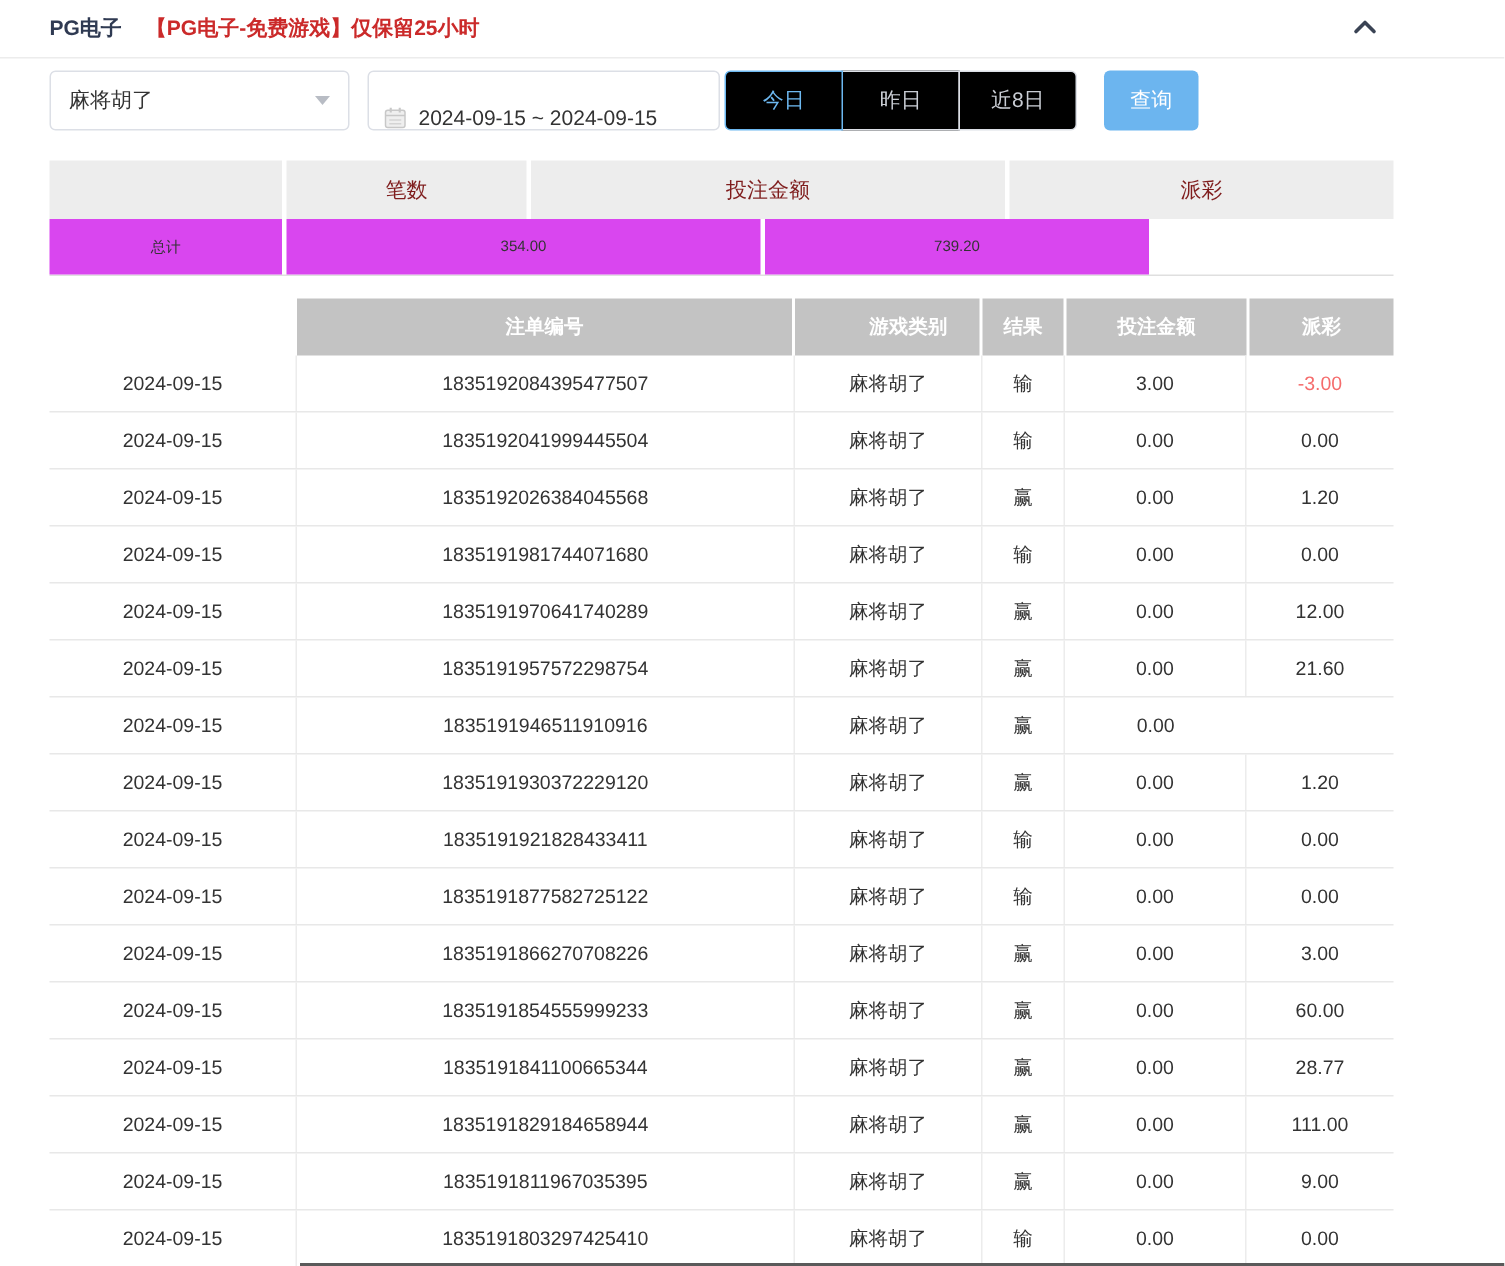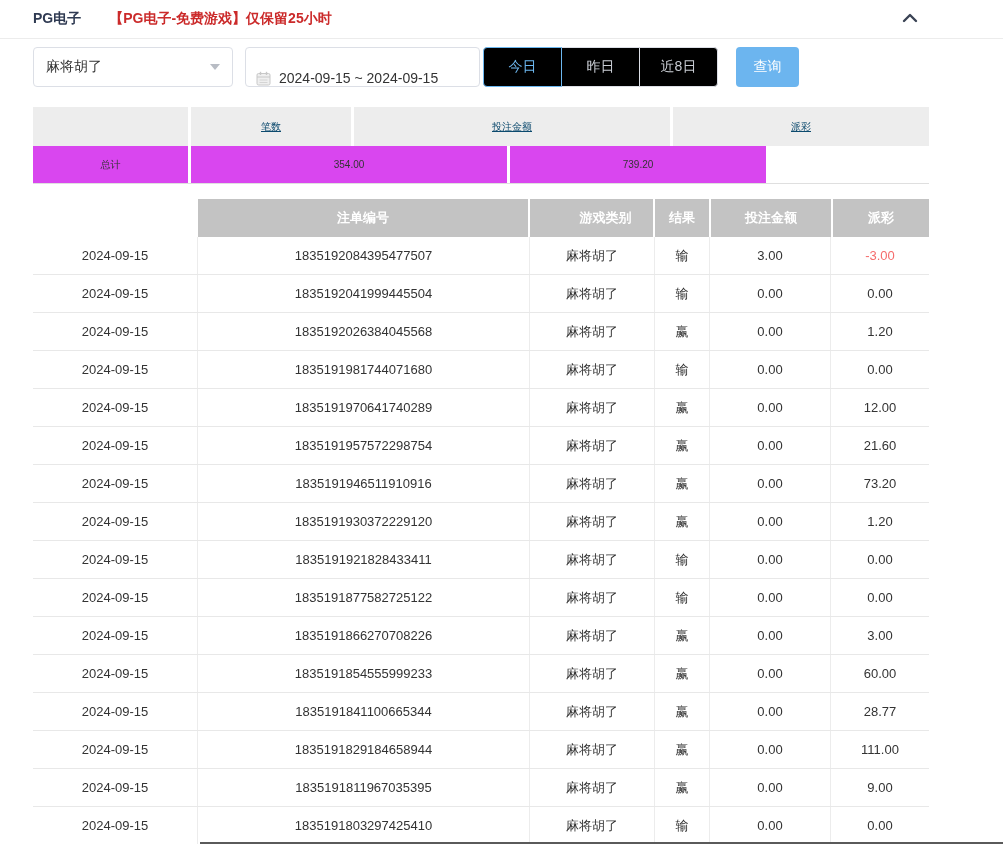--- a/index.html
+++ b/index.html
@@ -11,21 +11,21 @@
     overflow: hidden;
     color: #333;
   }
 
   
   .panel-header {
     position: absolute; left: 33px; top: 6px; width: 896px; height: 26px;
     display: flex; align-items: center;
   }
   .panel-title { font-size: 14px; font-weight: bold; color: #2f3a52; }
-  .panel-notice { font-size: 14px; font-weight: bold; color: #cb2a2a; margin-left: 28px; }
+  .panel-notice { font-size: 14px; font-weight: bold; color: #cb2a2a; margin-left: 16px; }
   .collapse-btn {
     position: absolute; right: 8px; top: 1px; width: 22px; height: 22px;
     display: flex; align-items: center; justify-content: center; cursor: pointer;
     background: none; border: none;
   }
   .header-divider { position: absolute; left: 0; right: 0; top: 38px; height: 1px; background: #ececec; }
 
   
   .filter-bar { position: absolute; left: 33px; top: 47px; display: flex; align-items: center; }
   .select-box {
@@ -57,21 +57,21 @@
     margin-left: 18px; width: 63px; height: 40px; background: #6cb5ef; border: none;
     border-radius: 4px; color: #fff; font-size: 14px; cursor: pointer;
     font-family: "Liberation Sans", sans-serif;
   }
 
   
   .summary { position: absolute; left: 33px; top: 107px; width: 896px; }
   .summary-head { display: flex; gap: 3px; height: 39px; }
   .summary-head .cell {
     background: #ededed; display: flex; align-items: center; justify-content: center;
-    font-size: 10px; color: #0c4a6e; text-decoration: underline;
+    font-size: 14px; color: #7f1d1d;
   }
   .summary-body { display: flex; gap: 3px; height: 38px; border-bottom: 1px solid #dfdfdf; }
   .summary-body .cell {
     background: #d946ef; display: flex; align-items: center; justify-content: center;
     font-size: 10px; color: #333;
   }
   .sc0 { width: 155px; } .sc1 { width: 160px; } .sc2 { width: 316px; } .sc3 { width: 256px; }
 
   
   .bet-table { position: absolute; left: 33px; top: 199px; width: 896px; }
@@ -213,21 +213,20 @@
     <div class="cell bc4">0.00</div>
     <div class="cell bc5">21.60</div>
   </div>
 
   <div class="bet-row">
     <div class="cell bc0">2024-09-15</div>
     <div class="cell bc1">1835191946511910916</div>
     <div class="cell bc2">麻将胡了</div>
     <div class="cell bc3">赢</div>
     <div class="cell bc4">0.00</div>
-    <div class="cell bc5">73.20</div>
   </div>
 
   <div class="bet-row">
     <div class="cell bc0">2024-09-15</div>
     <div class="cell bc1">1835191930372229120</div>
     <div class="cell bc2">麻将胡了</div>
     <div class="cell bc3">赢</div>
     <div class="cell bc4">0.00</div>
     <div class="cell bc5">1.20</div>
   </div>

